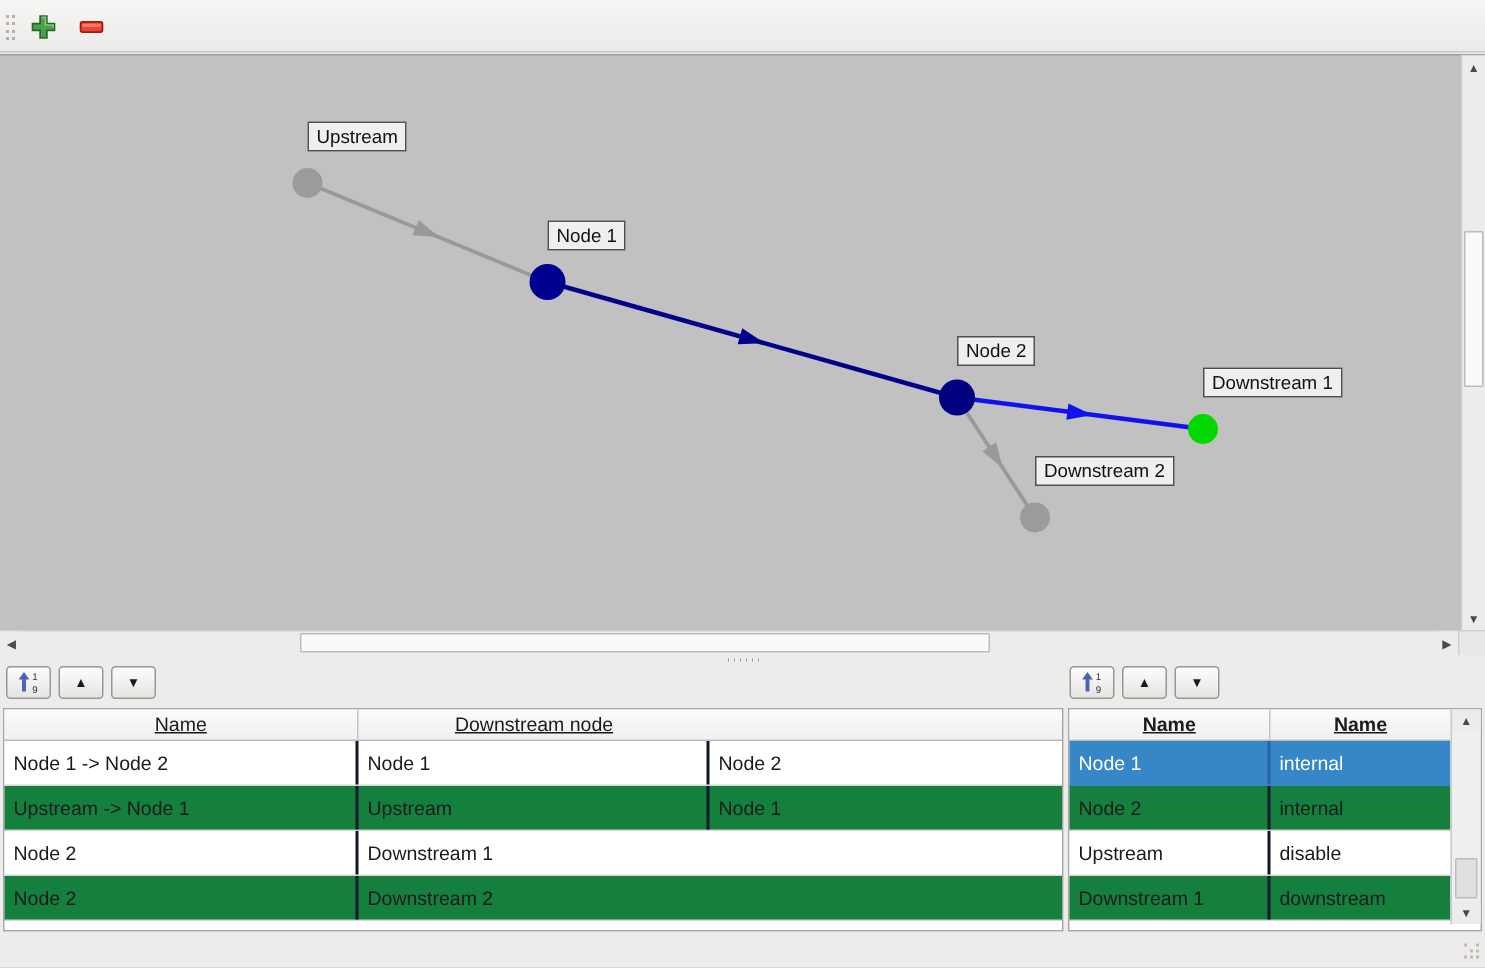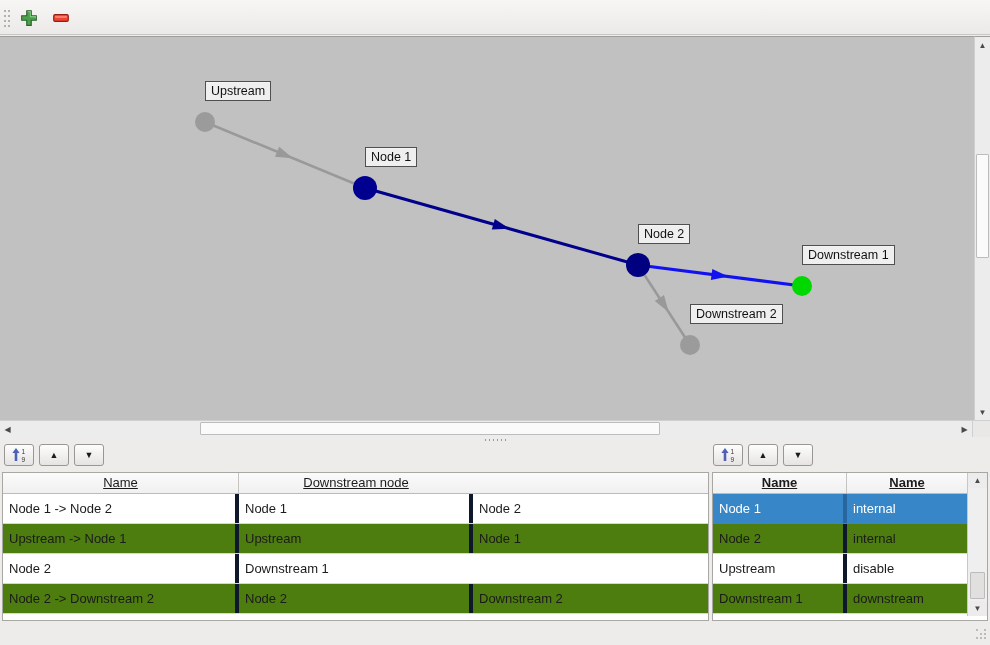--- a/index.html
+++ b/index.html
@@ -46,22 +46,22 @@
 
   
   .panel { position:absolute; top:472px; background:#fff; border:1px solid #a9a7a4; }
   .panel.left { left:2px; width:707px; height:149px; }
   .panel.right { left:712px; width:276px; height:149px; }
   .thead { display:grid; height:21px; background:linear-gradient(#fbfbfb,#f0f0f0); border-bottom:1px solid #bdbbb8; }
   .th { font-size:13px; text-align:center; line-height:20px; border-right:1px solid #c6c4c1; overflow:hidden;text-decoration:underline; }
   .th:last-child { border-right:none; }
   .panel.right .th { font-weight:bold; }
   .trow { display:grid; height:30px; border-bottom:1px solid #d8d6d4; background:#fff; }
-  .trow.alt { background:#4d7c0f; }
-  .td { font-size:13px; line-height:29px; padding-left:6px; border-right:4px solid #0f172a; overflow:hidden; white-space:nowrap; }
+  .trow.alt { background:#15803d; }
+  .td { font-size:13px; line-height:29px; padding-left:6px; border-right:2px solid #0f172a; overflow:hidden; white-space:nowrap; }
   .td:last-child { border-right:none; }
   .trow.selected { background:var(--sel-bg); color:var(--sel-fg); border-bottom-color:var(--sel-bg); }
   .trow.selected .td { border-right-color:rgba(0,0,30,.25); }
   .panel.left .thead, .panel.left .trow { grid-template-columns:236px 234px 1fr; }
   .panel.right .thead, .panel.right .trow { grid-template-columns:134px 1fr; margin-right:20px; }
   .vsb-table { position:absolute; right:0; top:0; width:20px; height:143px; background:#efefef; border-left:1px solid #c9c7c4; }
   .vsb-table .arrow { left:0; width:19px; height:15px; }
 
   
   .resize-grip { position:absolute; left:976px; top:629px; width:2px; height:2px; background:#bdbab7;
@@ -175,21 +175,20 @@
       <div class="trow alt">
         <div class="td">Upstream -&gt; Node 1</div>
         <div class="td">Upstream</div>
         <div class="td">Node 1</div>
       </div>
       <div class="trow">
         <div class="td">Node 2</div>
         <div class="td">Downstream 1</div>
       </div>
       <div class="trow alt">
-        <div class="td">Node 2 -&gt; Downstream 2</div>
         <div class="td">Node 2</div>
         <div class="td">Downstream 2</div>
       </div>
     </div>
 </div>
 
 <div class="panel right">
   <div class="thead">
     <div class="th">Name</div>
     <div class="th">Name</div>

